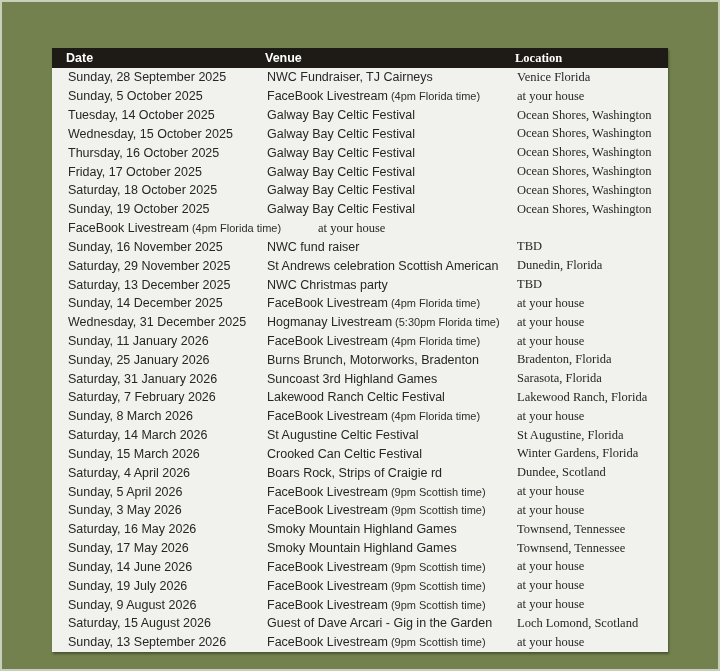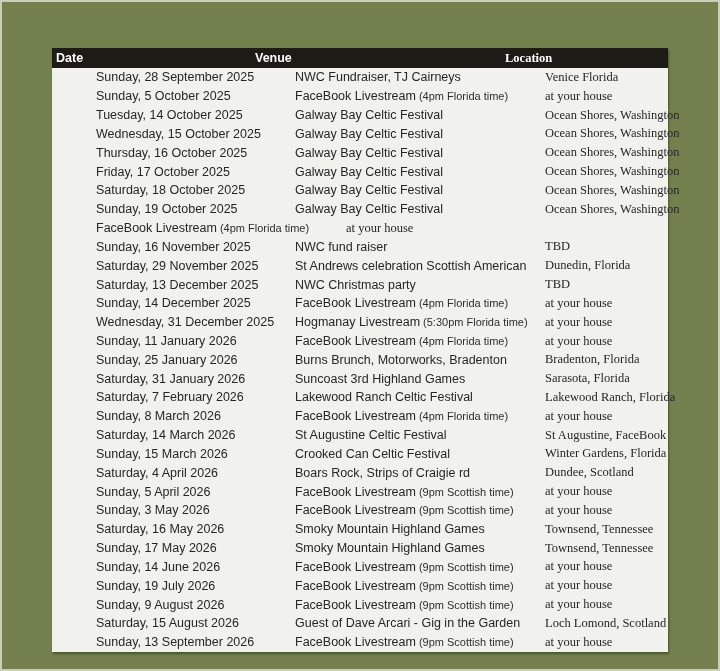--- a/index.html
+++ b/index.html
@@ -22,37 +22,36 @@
     box-shadow:1px 2px 2px rgba(35,40,18,0.5);
   }
   .thead{
     display:flex;
     height:20px;
     background:#1E1B16;
     color:#FFFFFF;
     font-weight:bold;
     font-size:12.5px;
     align-items:center;
-    padding-left:4px;
+    padding-left:14px;
     box-sizing:border-box;
   }
   .tbody{
     display:flex;
     flex-direction:column;
   }
   .row{
     display:flex;
     height:18.84px;
     align-items:center;
-    padding-left:0;
+    padding-left:16px;
     box-sizing:border-box;
     font-size:12.5px;
     color:#262626;
     white-space:nowrap;
-    margin-left:44px;
   }
   .col-date{width:199px;flex:none;}
   .col-venue{width:250px;flex:none;overflow:visible;}
   .col-location{flex:1;font-family:Liberation Serif, serif;}
   .cell{white-space:nowrap;}
   .note{
     font-size:11px;
     margin-left:3px;
     color:#2e2e2e;
   }
@@ -158,21 +157,21 @@
           <div class="cell col-location">Lakewood Ranch, Florida</div>
         </div>
         <div class="row">
           <div class="cell col-date">Sunday, 8 March 2026</div>
           <div class="cell col-venue"><span>FaceBook Livestream</span><span class="note">(4pm Florida time)</span></div>
           <div class="cell col-location">at your house</div>
         </div>
         <div class="row">
           <div class="cell col-date">Saturday, 14 March 2026</div>
           <div class="cell col-venue"><span>St Augustine Celtic Festival</span></div>
-          <div class="cell col-location">St Augustine, FaceBook</div>
+          <div class="cell col-location">St Augustine, Florida</div>
         </div>
         <div class="row">
           <div class="cell col-date">Sunday, 15 March 2026</div>
           <div class="cell col-venue"><span>Crooked Can Celtic Festival</span></div>
           <div class="cell col-location">Winter Gardens, Florida</div>
         </div>
         <div class="row">
           <div class="cell col-date">Saturday, 4 April 2026</div>
           <div class="cell col-venue"><span>Boars Rock, Strips of Craigie rd</span></div>
           <div class="cell col-location">Dundee, Scotland</div>

